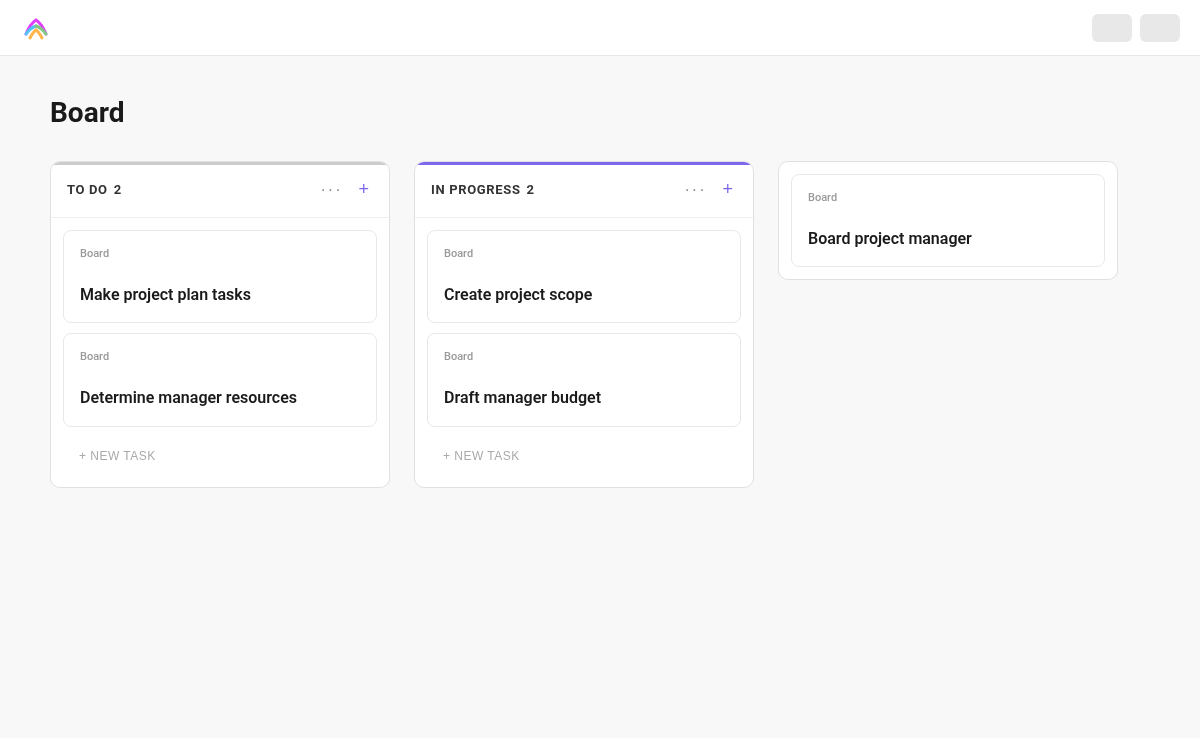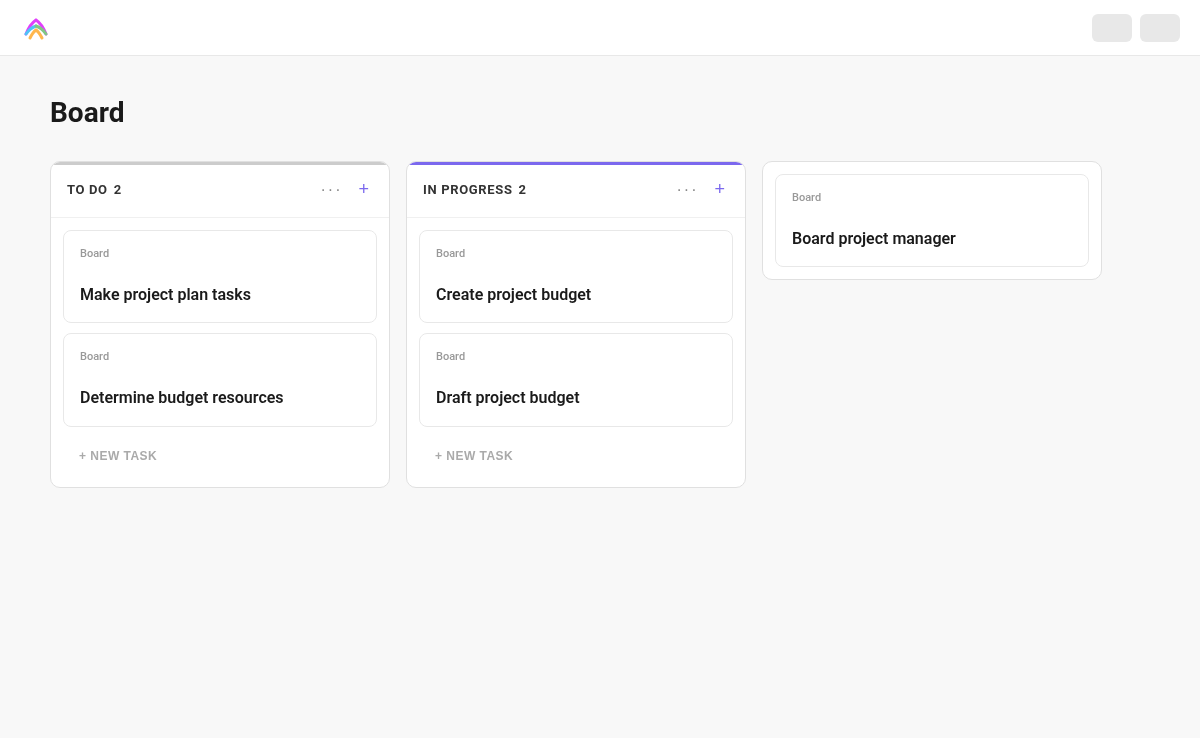--- a/index.html
+++ b/index.html
@@ -49,21 +49,21 @@
     .page-title {
       font-size: 28px;
       font-weight: 700;
       color: #1a1a1a;
       margin-bottom: 32px;
     }
 
     
     .board {
       display: flex;
-      gap: 16px;
+      gap: 24px;
       align-items: flex-start;
     }
 
     .column {
       width: 340px;
       background: #fff;
       border-radius: 10px;
       border: 1px solid #e0e0e0;
       overflow: hidden;
     }
@@ -168,21 +168,21 @@
       line-height: 1.4;
       margin-top: 24px;
     }
 
     
     .new-task-btn {
       display: flex;
       align-items: center;
       padding: 12px 16px;
       font-size: 12px;
-      font-weight: 700;
+      font-weight: 400;
       color: #aaa;
       letter-spacing: 0.04em;
       text-transform: uppercase;
       cursor: pointer;
       background: none;
       border: none;
       width: 100%;
       text-align: left;
     }
 
@@ -232,42 +232,42 @@
             <button class="icon-btn add-btn plus" title="Add task"></button>
           </div>
         </div>
         <div class="column-body">
           <div class="card">
             <div class="card-label">Board</div>
             <div class="card-title">Make project plan tasks</div>
           </div>
           <div class="card">
             <div class="card-label">Board</div>
-            <div class="card-title">Determine budget resources</div>
+            <div class="card-title">Determine manager resources</div>
           </div>
           <button class="new-task-btn">+ NEW TASK</button>
         </div>
       </div>
       <div class="column column--inprogress">
         <div class="column-header">
           <span class="column-title">IN PROGRESS</span>
           <span class="column-count">2</span>
           <div class="column-actions">
             <button class="icon-btn dots" title="More options"></button>
             <button class="icon-btn add-btn plus" title="Add task"></button>
           </div>
         </div>
         <div class="column-body">
           <div class="card">
             <div class="card-label">Board</div>
-            <div class="card-title">Create project budget</div>
-          </div>
-          <div class="card">
-            <div class="card-label">Board</div>
-            <div class="card-title">Draft project budget</div>
+            <div class="card-title">Create project scope</div>
+          </div>
+          <div class="card">
+            <div class="card-label">Board</div>
+            <div class="card-title">Draft manager budget</div>
           </div>
           <button class="new-task-btn">+ NEW TASK</button>
         </div>
       </div>
       <div class="column column--complete">
         <div class="column-body">
           <div class="card">
             <div class="card-label">Board</div>
             <div class="card-title">Board project manager</div>
           </div>

